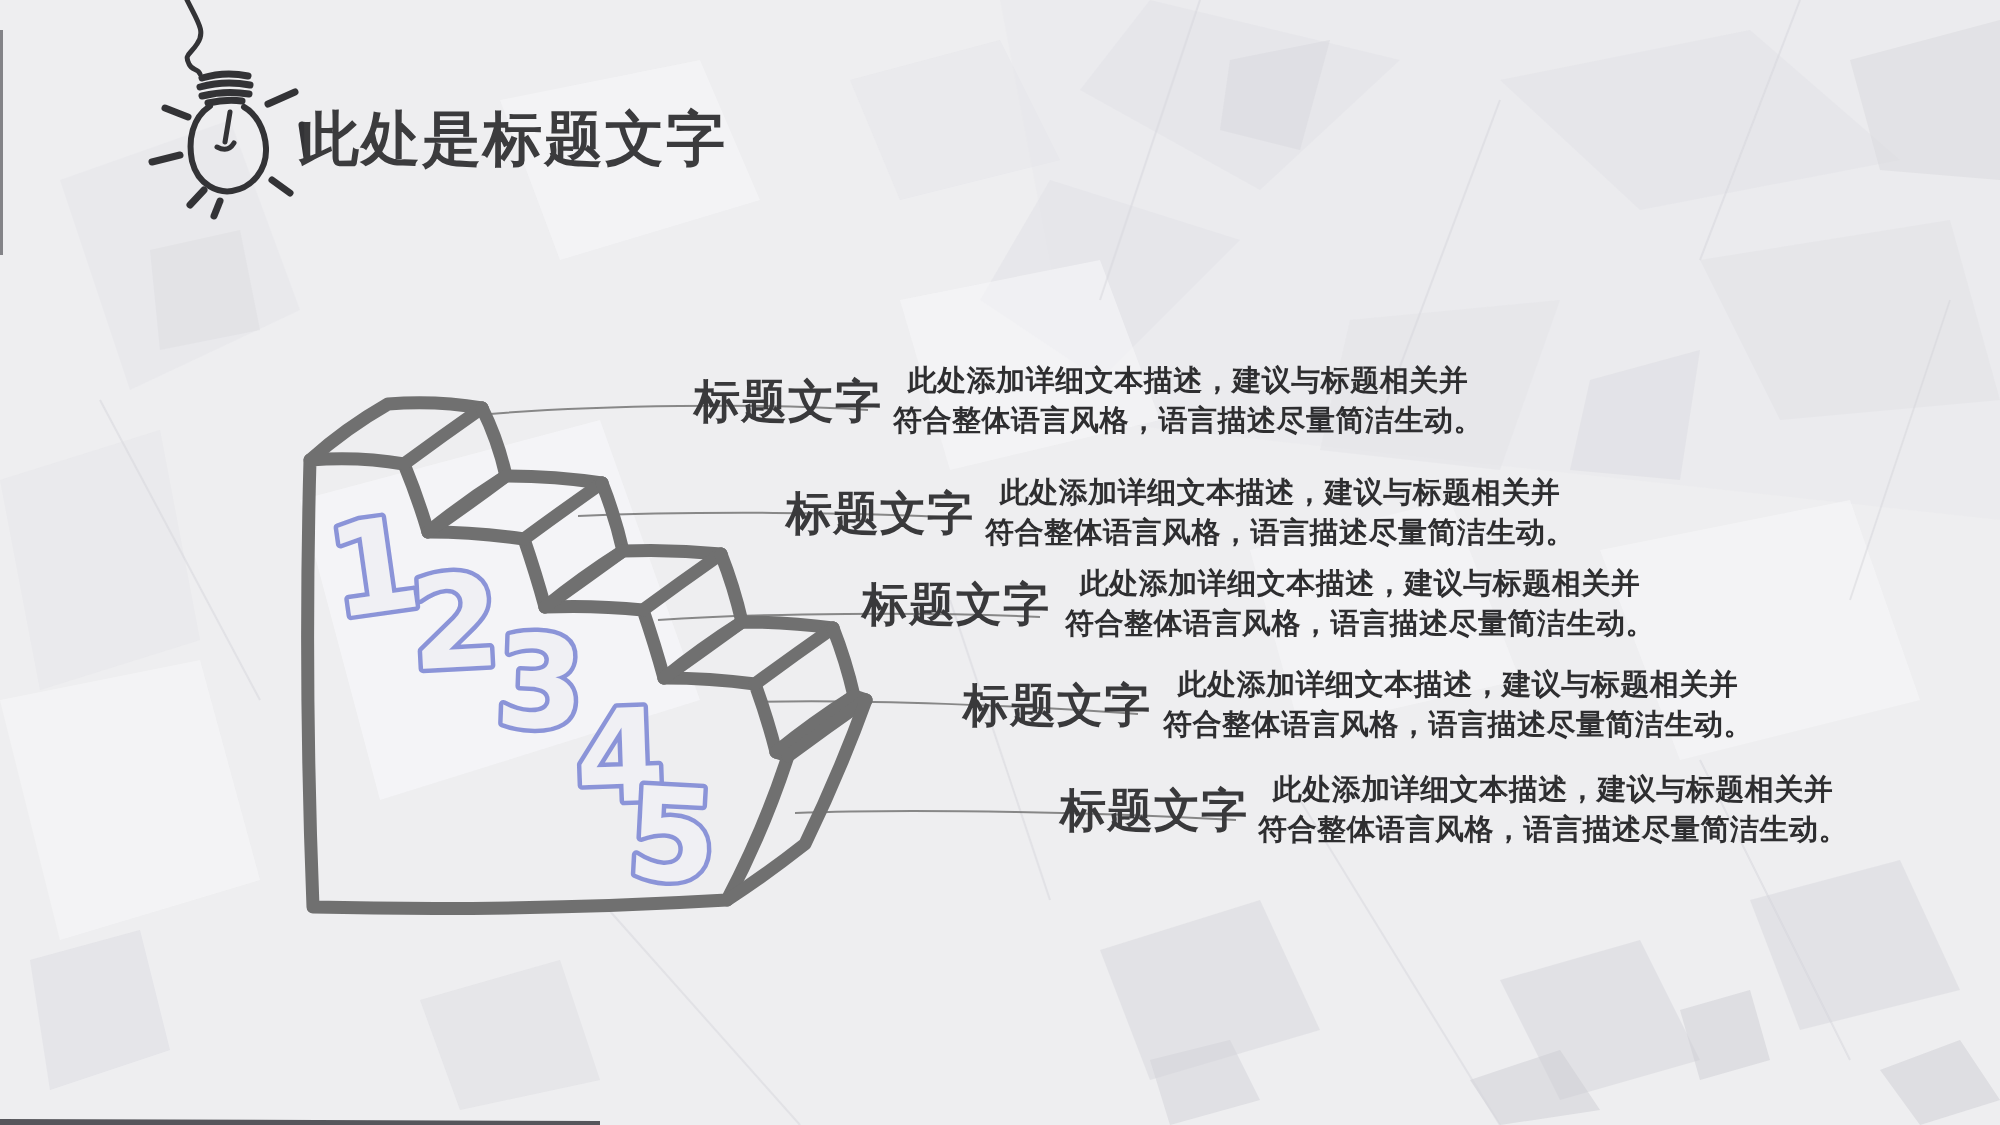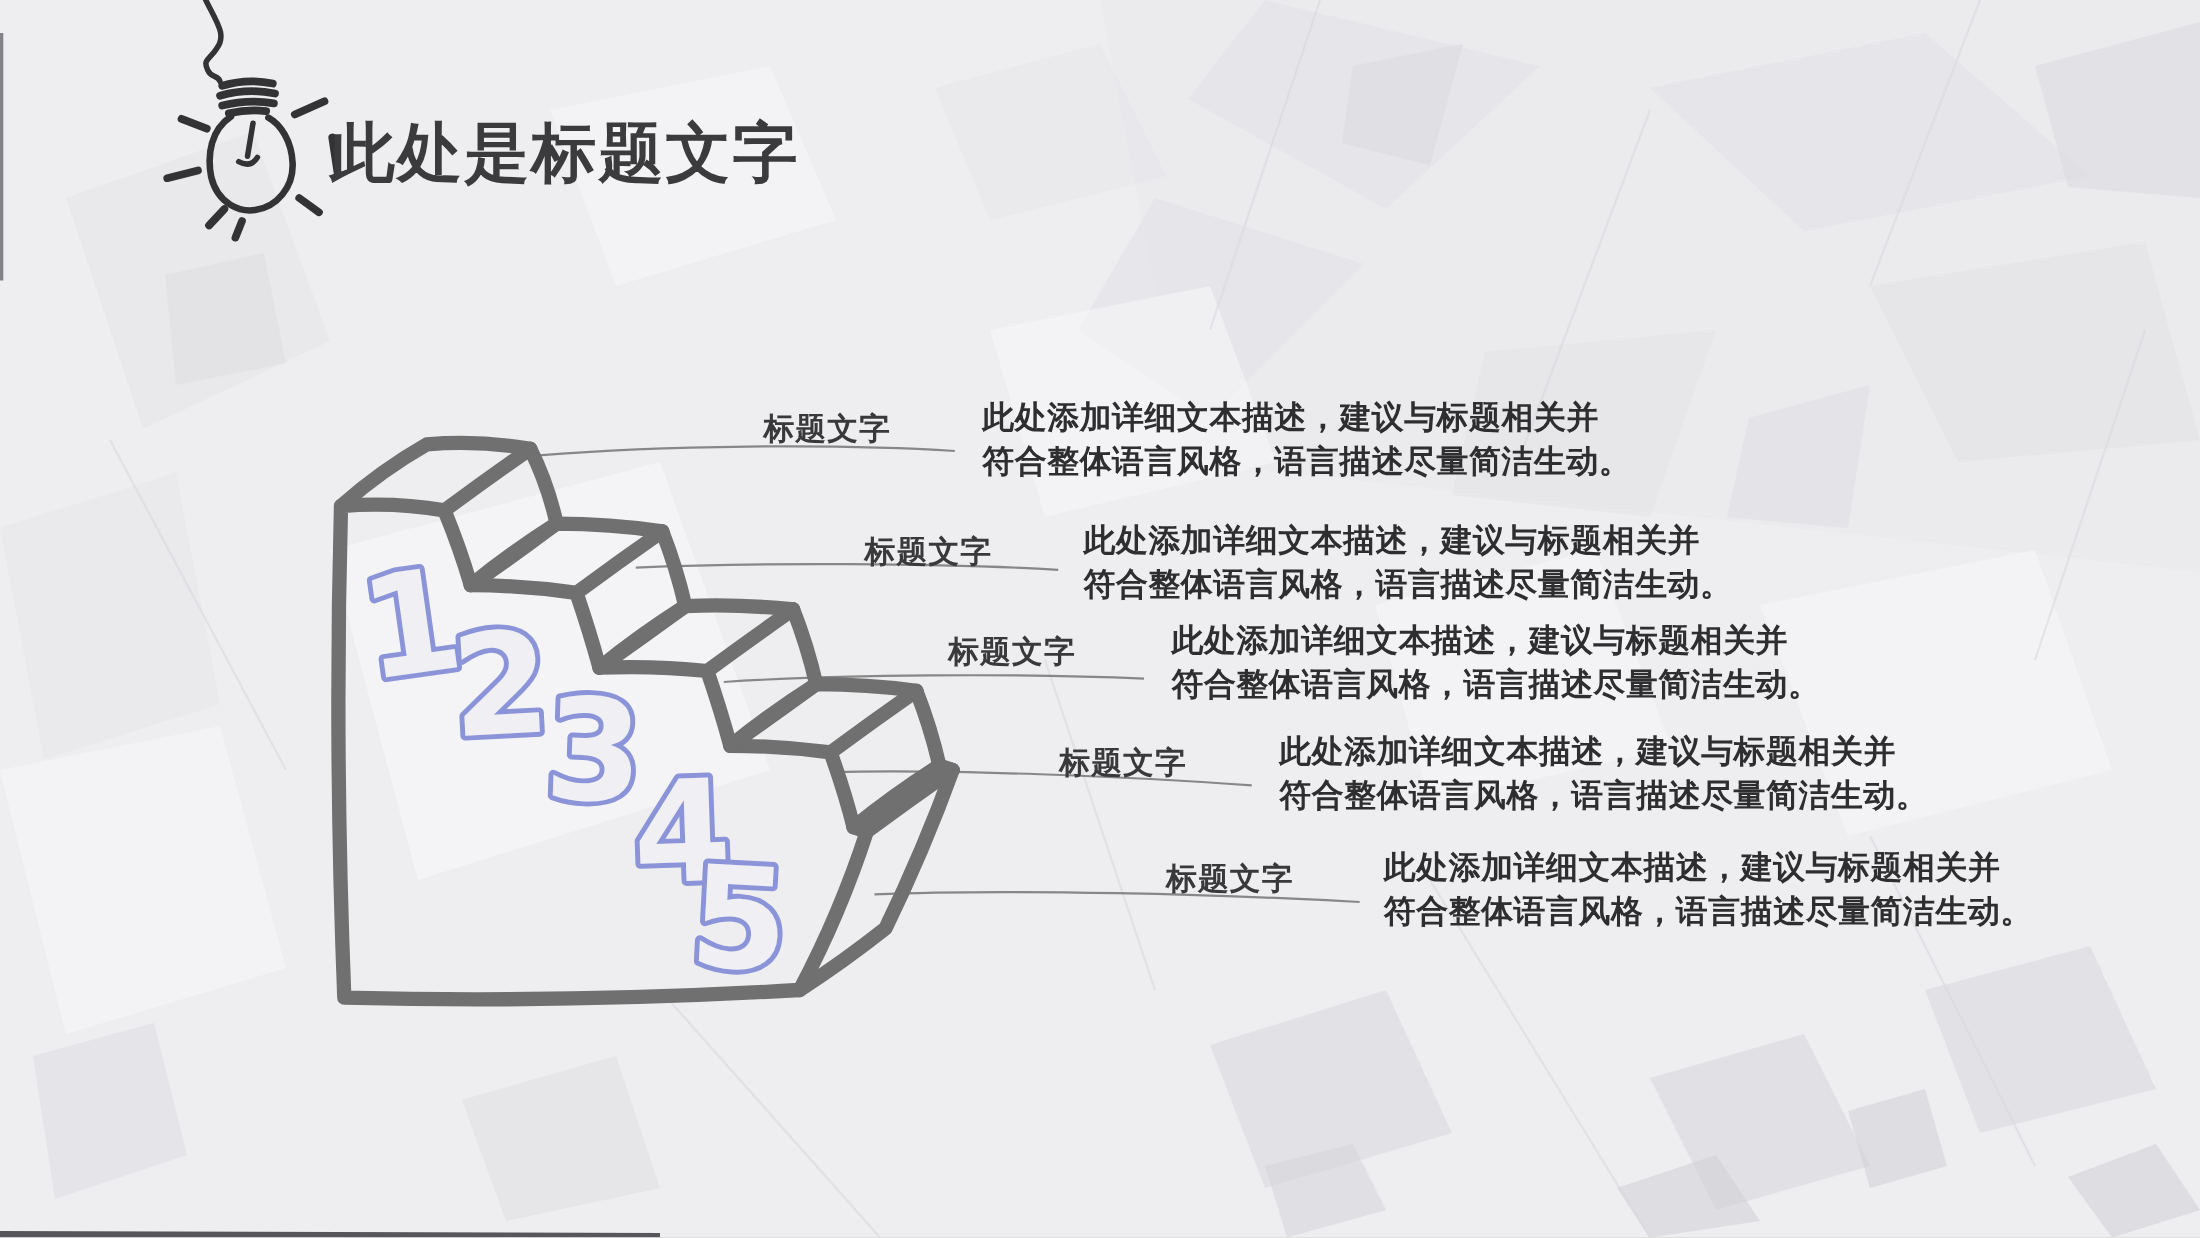--- a/index.html
+++ b/index.html
@@ -11,27 +11,27 @@
   .layer{position:absolute;left:0;top:0;}
   
   .page-title{
     position:absolute;left:300px;top:100px;
     font-size:59px;font-weight:700;color:#3b3b3d;letter-spacing:2px;
     white-space:nowrap;
   }
   
   .row-label{
     position:absolute;
-    font-size:28px;font-weight:700;color:#39393b;letter-spacing:1px;
+    font-size:46px;font-weight:700;color:#39393b;letter-spacing:1px;
     white-space:nowrap;
   }
   .row-desc{
     position:absolute;
     font-size:29px;font-weight:600;color:#2e2e30;line-height:40px;
-    letter-spacing:0.5px;white-space:nowrap;
+    letter-spacing:0.5px;white-space:nowrap;text-align:center;
   }
   svg{display:block;}
 </style>
 </head>
 <body>
 
 <div class="slide">
 
   <svg class="layer" width="2000" height="1125" viewBox="0 0 2000 1125">
     <rect x="0" y="0" width="2000" height="1125" fill="#eeeef0"></rect>

